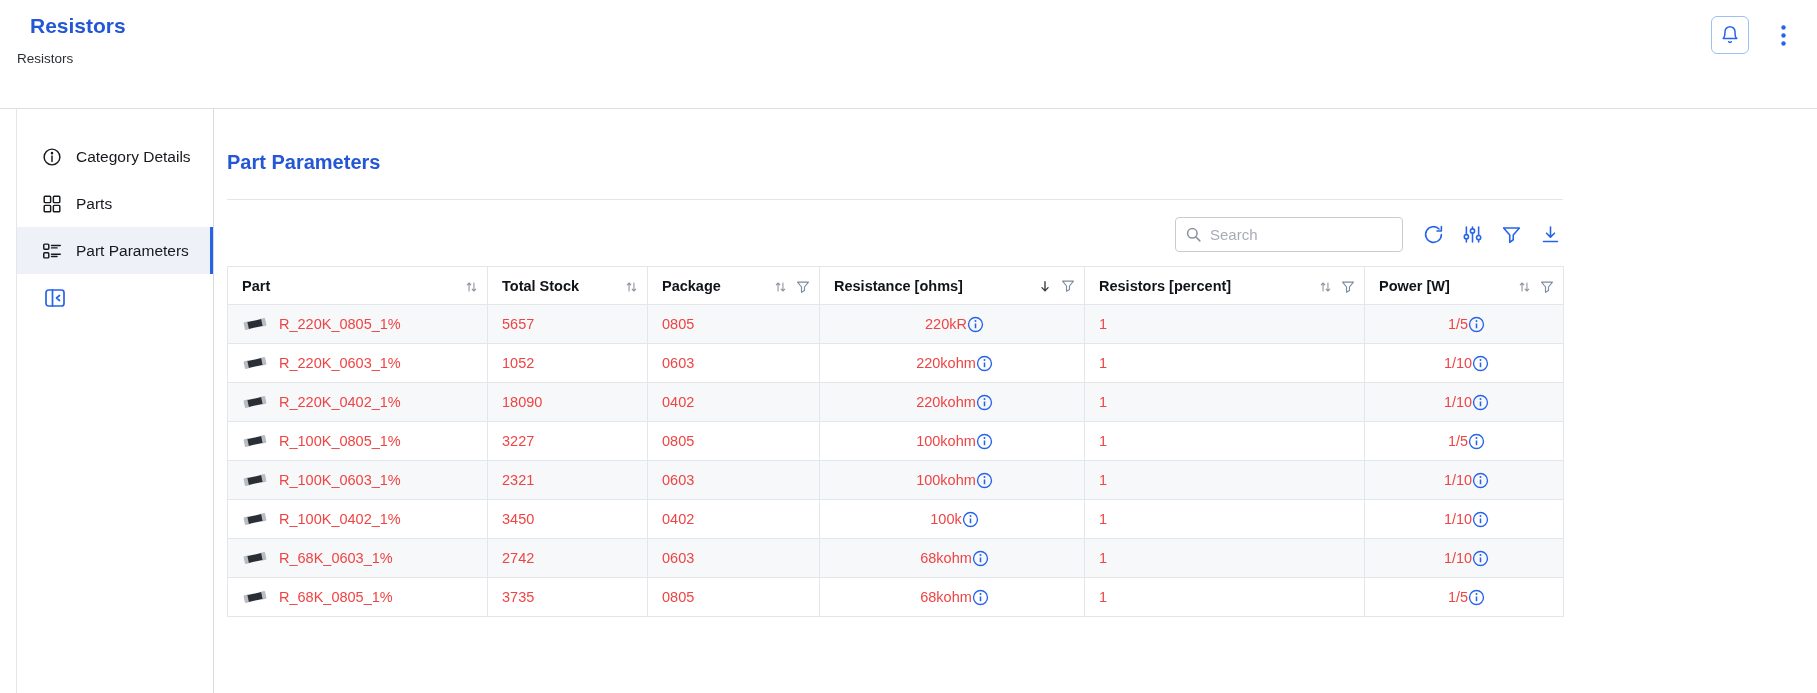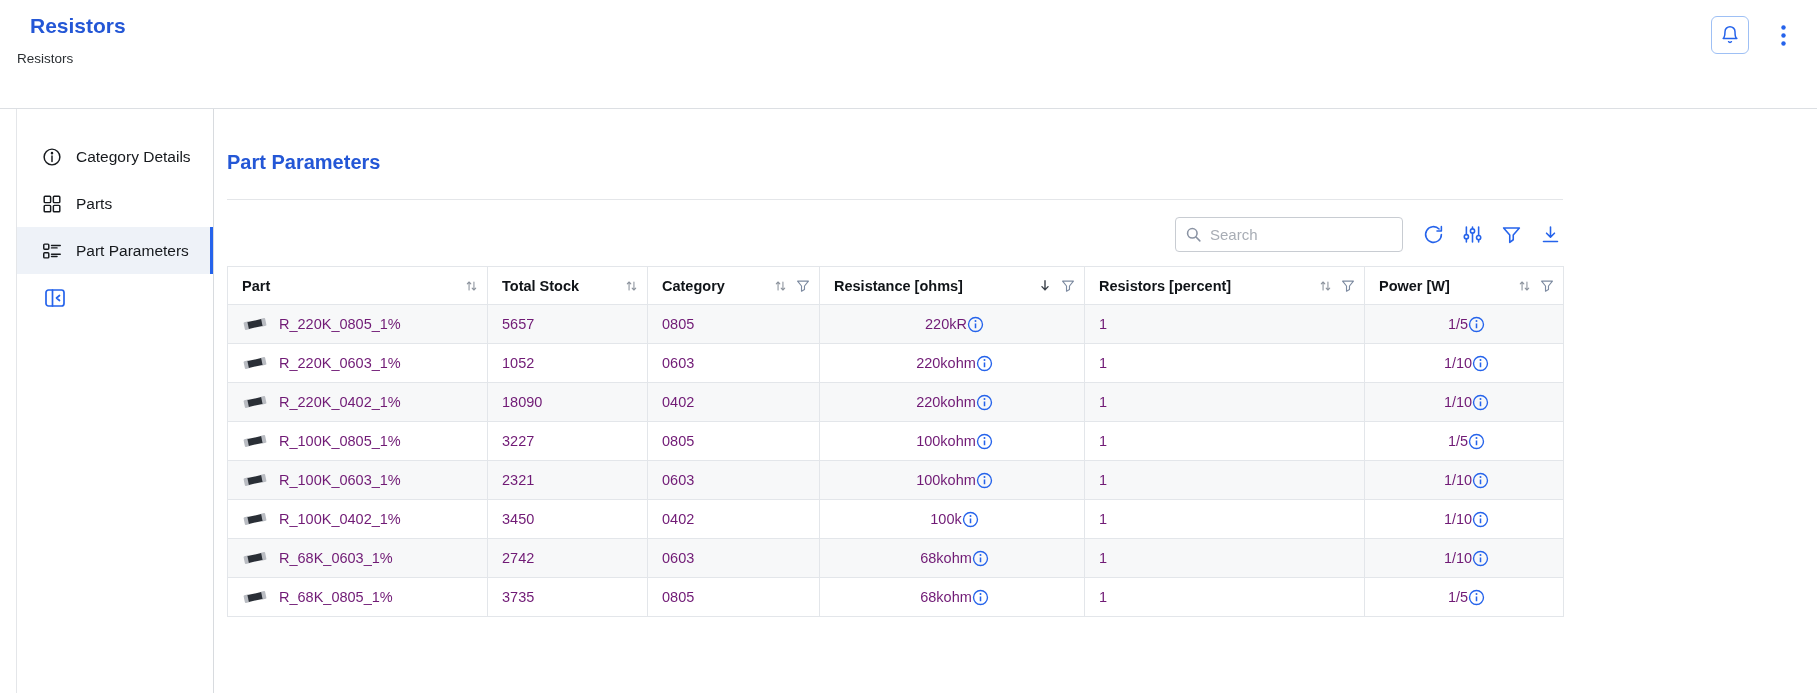--- a/index.html
+++ b/index.html
@@ -125,26 +125,26 @@
   
   table {
     width:1336px;
     border-collapse:collapse;
     table-layout:fixed;
     margin-top:14px;
   }
   th, td { border:1px solid #e3e6ea; }
   th { height:38px; background:#fff; }
   .th-inner {
-    display:flex; align-items:center; justify-content:space-between;
+    display:flex; align-items:flex-end; justify-content:space-between;
     padding:0 9px 0 14px;
     font-size:14.5px; font-weight:700; color:#101418;
   }
   .th-icons { display:flex; align-items:center; gap:9px; }
-  td { height:39px; font-size:14.5px; color:#701a75; padding:0 9px 0 14px; }
+  td { height:39px; font-size:14.5px; color:#ef4444; padding:0 9px 0 14px; }
   tr.odd  { background:#f7f8f9; }
   tr.even { background:#ffffff; }
   .part-cell-inner { display:flex; align-items:center; gap:11px; }
   .part-icon { width:26px; display:flex; align-items:center; justify-content:center; }
   .cell-with-info { display:flex; align-items:center; justify-content:center; }
   .info-btn {
     color:#2563eb; width:17px; height:17px;
     display:inline-flex; cursor:pointer; flex-shrink:0;
   }
   .sort-glyph { color:#8b929c; display:inline-flex; }
@@ -304,21 +304,21 @@
                 <span class="sort-glyph">
                   <svg width="13" height="14" viewBox="0 0 16 16" fill="none" stroke="currentColor" stroke-width="1.3" stroke-linecap="round" stroke-linejoin="round">
                     <path d="M5 13V3M5 3L2.8 5.5M5 3l2.2 2.5M11 3v10M11 13l-2.2-2.5M11 13l2.2-2.5"></path>
                   </svg>
                 </span>
               </span>
             </div>
           </th>
           <th>
             <div class="th-inner">
-              <span>Category</span>
+              <span>Package</span>
               <span class="th-icons">
                 <span class="sort-glyph">
                   <svg width="13" height="14" viewBox="0 0 16 16" fill="none" stroke="currentColor" stroke-width="1.3" stroke-linecap="round" stroke-linejoin="round">
                     <path d="M5 13V3M5 3L2.8 5.5M5 3l2.2 2.5M11 3v10M11 13l-2.2-2.5M11 13l2.2-2.5"></path>
                   </svg>
                 </span>
                 <span class="funnel-sm">
                   <svg width="14" height="14" viewBox="0 0 16 16" fill="none" stroke="currentColor" stroke-width="1.3" stroke-linejoin="round">
                     <path d="M1.8 2.5h12.4L9.7 8v4.1l-3.4 1.9V8z"></path>
                   </svg>

